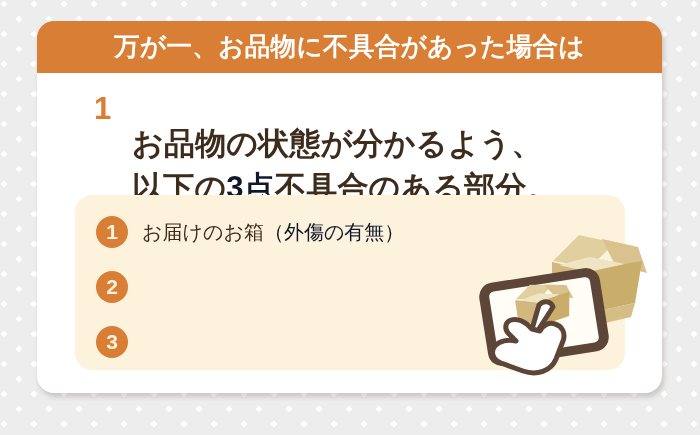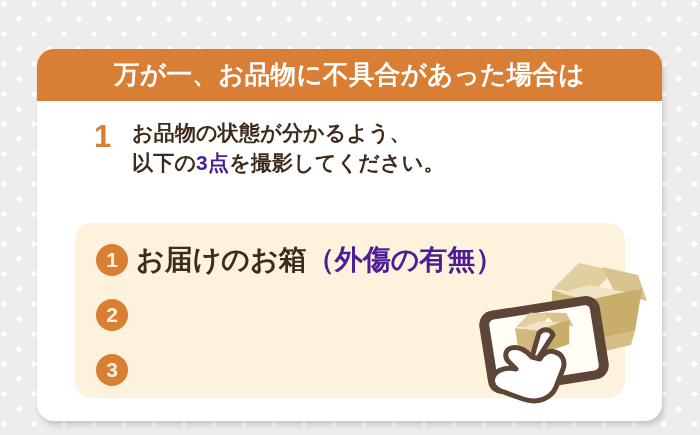--- a/index.html
+++ b/index.html
@@ -17,21 +17,21 @@
       radial-gradient(circle, #ffffff 2.6px, rgba(255,255,255,0) 2.9px);
     background-size: 30px 30px, 30px 30px;
     background-position: 4px 4px, 19px 19px;
     position: relative;
   }
 
   
   #card {
     position: absolute;
     left: 37px;
-    top: 49px;
+    top: 21px;
     width: 625px;
     height: 372px;
     background: #ffffff;
     border-radius: 17px;
     box-shadow: 2px 4px 5px rgba(120,110,100,0.30);
     overflow: hidden;
   }
 
   
   #header-bar {
@@ -68,27 +68,28 @@
   #step-number {
     color: #d97e35;
     font-size: 31px;
     font-weight: bold;
     line-height: 1;
     margin-top: 3px;
     width: 38px;
     flex: none;
   }
   #step-lines {
-    font-size: 21px;
+    font-size: 31px;
     font-weight: bold;
     color: #3d2b1b;
     line-height: 1.42;
     letter-spacing: 0.2px;
-  }
-  .hl-red { color: #4c1d95; }
+    margin-top: 32px;
+  }
+  .hl-red { color: #0f172a; }
 
   
   #cream-panel {
     position: absolute;
     left: 38px;
     top: 174px;
     width: 550px;
     height: 175px;
     background: #fdf3dc;
     border-radius: 17px;
@@ -116,23 +117,23 @@
     font-weight: bold;
     display: flex;
     align-items: center;
     justify-content: center;
     flex: none;
     line-height: 1;
     box-sizing: border-box;
     padding-bottom: 1px;
   }
   .bullet-text {
-    margin-left: 8px;
-    font-size: 28px;
-    font-weight: bold;
+    margin-left: 14px;
+    font-size: 20px;
+    font-weight: normal;
     color: #3d2b1b;
     line-height: 1;
     white-space: nowrap;
   }
 
   
   #illustration {
     position: absolute;
     left: 438px;
     top: 196px;
@@ -147,21 +148,21 @@
 <div id="card">
 
   <div id="header-bar">
     <div id="header-title">万が一、お品物に不具合があった場合は</div>
   </div>
 
   <div id="step-block">
     <div id="step-number">1</div>
     <div id="step-lines">
       <div>お品物の状態が分かるよう、</div>
-      <div><span>以下の</span><span class="hl-red">3点</span><span>を撮影してください。</span></div>
+      <div><span>以下の</span><span class="hl-red">3点</span><span>不具合のある部分。</span></div>
     </div>
   </div>
 
   <div id="cream-panel"></div>
 
   <div id="bullet-list">
 
     <div class="bullet-row">
       <div class="bullet-badge">1</div>
       <div class="bullet-text"><span>お届けのお箱</span><span class="hl-red">（外傷の有無）</span></div>

